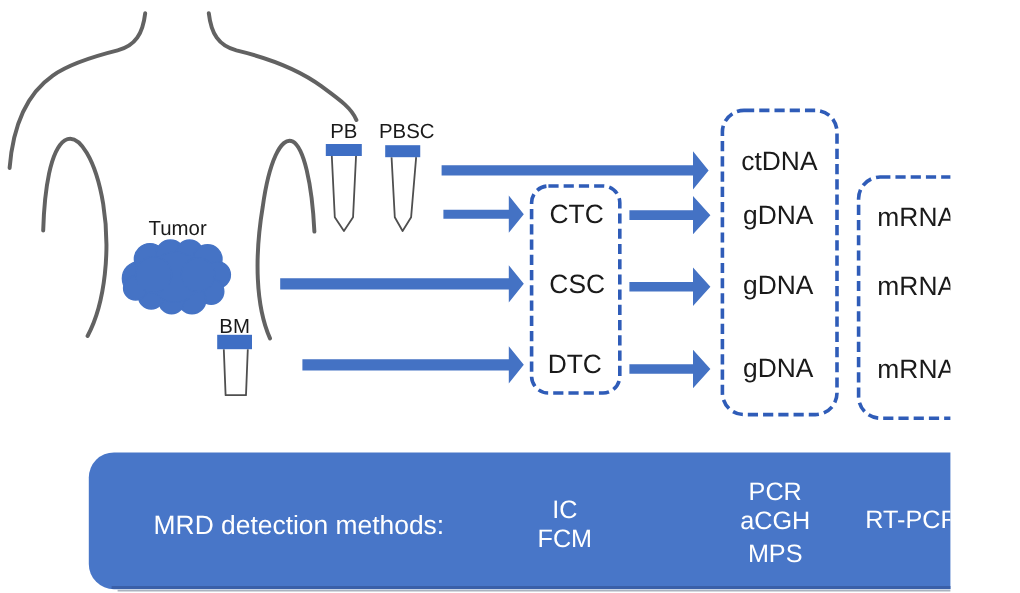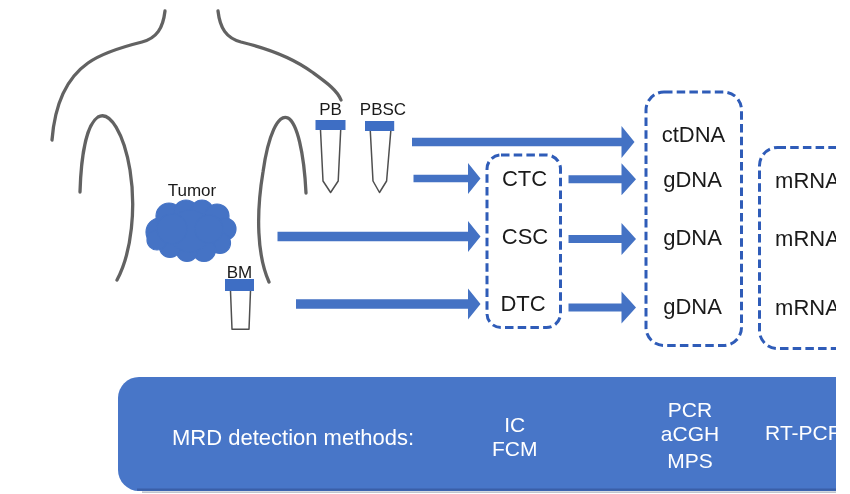--- a/index.html
+++ b/index.html
@@ -1,16 +1,16 @@
 <!DOCTYPE html>
 <html><head>
 <meta charset="utf-8">
 <style>
 html,body{margin:0;padding:0;background:#fff;}
-#wrap{position:relative;width:792px;height:494px;background:#fff;overflow:hidden;margin-left:44px;}
+#wrap{position:relative;width:792px;height:494px;background:#fff;overflow:hidden;}
 text{font-family:"Liberation Sans",sans-serif;}
 </style>
 </head>
 <body>
 <div id="wrap">
 <svg width="850" height="494" viewBox="0 0 850 494" xmlns="http://www.w3.org/2000/svg">
 
   <g fill="none" stroke="#626262" stroke-width="3.3" stroke-linecap="round">
     <path d="M 121,11 C 119,28 113,38 98,42 C 78,47 58,53 44,63 C 24,77 11,102 8,140"></path>
     <path d="M 174,11 C 176,28 182,38 197,42 C 222,48 249,58 268,72 C 283,83 293,90 297,100"></path>

